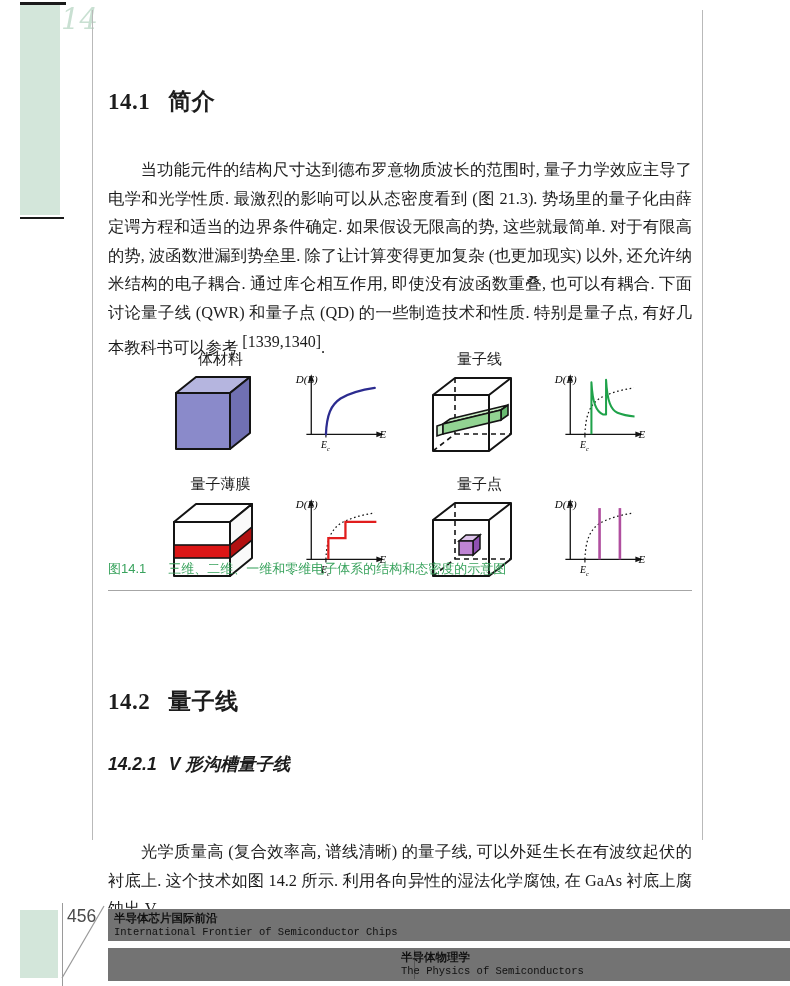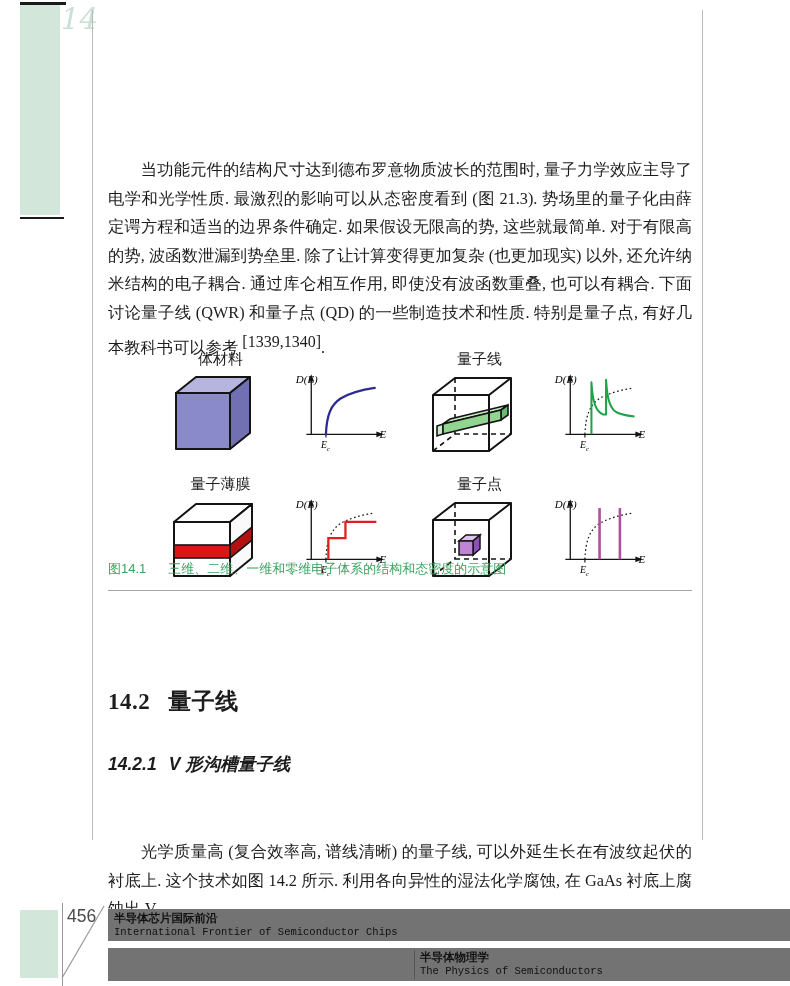--- a/index.html
+++ b/index.html
@@ -47,37 +47,40 @@
 
   
   .f-left-block{left:0;top:910px;width:38px;height:68px;background:#d3e6da;}
   .f-vline{left:42px;top:903px;width:1px;height:83px;background:#9a9a9a;}
   .page-number{left:47px;top:906px;font-size:17.5px;color:#4a4a4a;
                font-family:"Liberation Sans","DejaVu Sans",sans-serif;}
   .f-band{background:#737373;left:88px;width:762px;font-family:Liberation Mono, monospace;}
   .f-band.one{top:909px;height:32px;}
   .f-band.two{top:948px;height:33px;}
   .f-band .txt{position:absolute;top:3px;left:6px;}
-  .f-band.two .txt{left:312px;}
+  .f-band.two .txt{left:293px;}
   .f-zh{font-size:11.5px;font-weight:bold;line-height:14px;color:#111;}
   .f-en{font-size:10.5px;line-height:13px;color:#111;}
   .f-divider{position:absolute;left:306px;top:2px;width:1px;height:29px;background:#555;}
 </style>
 </head>
 <body>
 
 <div class="page">
 
   <div class="abs top-rule"></div>
   <div class="abs chapter-tab"></div>
   <div class="abs tab-bottom-rule"></div>
   <div class="abs chapter-number">14</div>
   <div class="abs vrule l"></div>
   <div class="abs vrule r"></div>
 
+  <div class="abs h-section" style="top:86px;">
+    <span class="sec-num">14.1</span><span class="sec-title">简介</span>
+  </div>
 
   <div class="abs para" style="top:156px;">
     <span class="indent"></span><span>当功能元件的结构尺寸达到德布罗意物质波长的范围时, 量子力学效应主导了电学和光学性质. 最激烈的影响可以从态密度看到 (图 21.3). 势场里的量子化由薛定谔方程和适当的边界条件确定. 如果假设无限高的势, 这些就最简单. 对于有限高的势, 波函数泄漏到势垒里. 除了让计算变得更加复杂 (也更加现实) 以外, 还允许纳米结构的电子耦合. 通过库仑相互作用, 即使没有波函数重叠, 也可以有耦合. 下面讨论量子线 (QWR) 和量子点 (QD) 的一些制造技术和性质. 特别是量子点, 有好几本教科书可以参考 </span><sup class="ref">[1339,1340]</sup><span>.</span>
   </div>
 
   <div class="abs figure">
 
     <div class="panel">
       <div class="structure">
         <div class="slabel">体材料</div>

